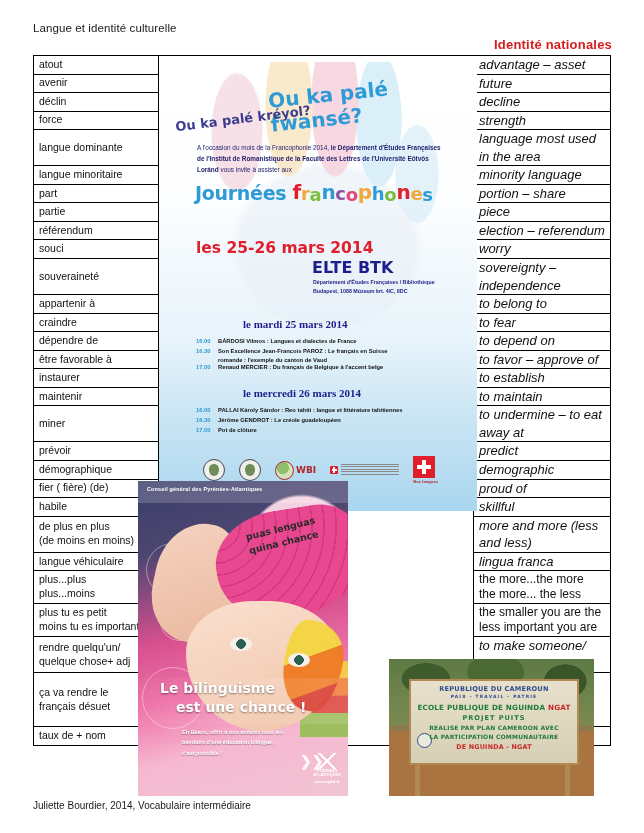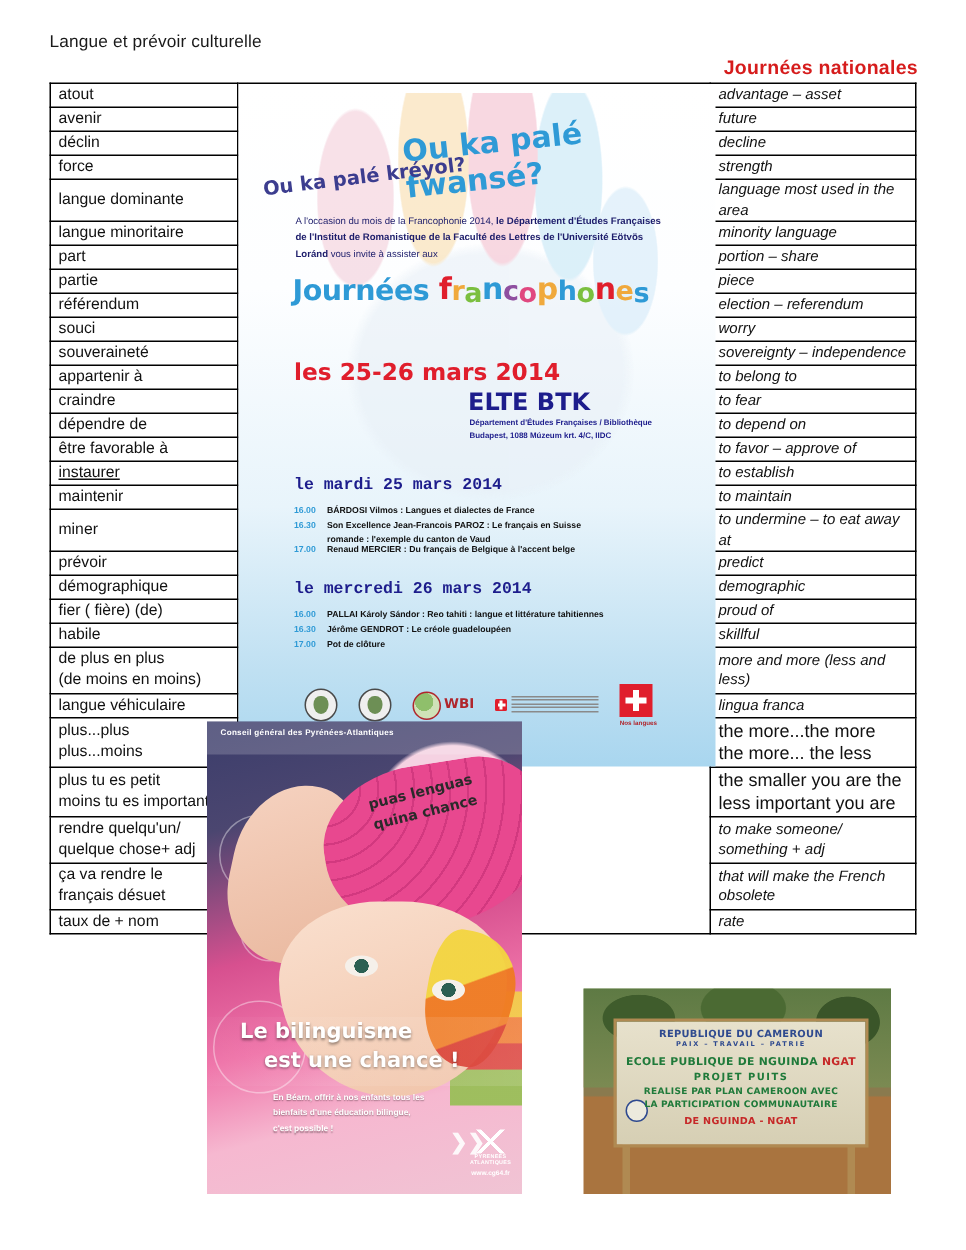--- a/index.html
+++ b/index.html
@@ -38,21 +38,21 @@
   }
   .col-fr{width:125px;}
   .col-mid{width:315px;}
   .col-en{width:137px;}
   .fr-cell{
     font-size:10.5px;color:#111;
     line-height:1.32;
     white-space:pre-line;
   }
   .en-cell{
-    font-size:10px;color:#111;
+    font-size:13px;color:#111;
     font-style:italic;
     line-height:1.35;
     white-space:pre-line;
   }
   .en-cell.big{
     font-size:12px;font-style:normal;line-height:1.25;
   }
   .mid-cell{padding:0;}
 
   
@@ -117,21 +117,22 @@
     position:absolute;left:153px;top:202px;
     font-size:16px;font-weight:bold;color:#1d1d8c;
     font-family:"DejaVu Sans", sans-serif;
   }
   .poster-fr .venue-addr{
     position:absolute;left:154px;top:222px;width:150px;
     font-size:5.3px;line-height:1.75;color:#1d1d8c;font-weight:bold;
   }
   .poster-fr .day-head{
     position:absolute;font-size:11px;font-weight:bold;color:#1d1d8c;
-    font-family:Liberation Mono, monospace;
+    font-family:Liberation Serif, serif;
+    margin-left:47px;
   }
   .poster-fr .d1{left:37px;top:262px;}
   .poster-fr .d2{left:37px;top:331px;}
   .sched{position:absolute;width:270px;}
   .sched-row{display:flex;margin-bottom:1.5px;font-size:5.8px;line-height:1.5;}
   .sched-row .t{color:#2e9ad6;font-weight:bold;width:22px;flex:0 0 22px;}
   .sched-row .e{color:#111;font-weight:bold;}
   .s1{left:37px;top:281px;}
   .s2{left:37px;top:350px;}
   .cont-line{padding-left:22px;color:#111;font-weight:bold;font-size:5.8px;}
@@ -363,22 +364,22 @@
   .footer{
     position:absolute;left:33px;top:800px;
     font-size:10px;color:#1a1a1a;
   }
 </style>
 </head>
 <body>
 
 <div class="page">
 
-  <div class="doc-title">Langue et prévoir culturelle</div>
-  <div class="section-title">Journées nationales</div>
+  <div class="doc-title">Langue et identité culturelle</div>
+  <div class="section-title">Identité nationales</div>
 
   <table class="vocab-table">
     <colgroup>
       <col class="col-fr">
         <col class="col-mid">
         <col class="col-en">
     </colgroup>
     <tbody id="vocab-body">
         <tr>
           <td class="fr-cell" style="height: 15px;">atout</td>
@@ -435,21 +436,21 @@
         </tr>
         <tr>
           <td class="fr-cell" style="height: 15px;">dépendre de</td>
           <td class="en-cell">to depend on</td>
         </tr>
         <tr>
           <td class="fr-cell" style="height: 15px;">être favorable à</td>
           <td class="en-cell">to favor – approve of</td>
         </tr>
         <tr>
-          <td class="fr-cell" style="height: 15px; text-decoration: underline;">instaurer</td>
+          <td class="fr-cell" style="height: 15px;">instaurer</td>
           <td class="en-cell">to establish</td>
         </tr>
         <tr>
           <td class="fr-cell" style="height: 15px;">maintenir</td>
           <td class="en-cell">to maintain</td>
         </tr>
         <tr>
           <td class="fr-cell" style="height: 15px;">miner</td>
           <td class="en-cell">to undermine – to eat away at</td>
         </tr>
@@ -636,13 +637,14 @@
       <div class="cam-l cam-l1">REPUBLIQUE DU CAMEROUN</div>
       <div class="cam-l cam-l2">PAIX – TRAVAIL – PATRIE</div>
       <div class="cam-l cam-l3"><span>ECOLE PUBLIQUE DE NGUINDA </span><span class="red">NGAT</span></div>
       <div class="cam-l cam-l4">PROJET  PUITS</div>
       <div class="cam-l cam-l5">REALISE PAR PLAN CAMEROON AVEC</div>
       <div class="cam-l cam-l6">LA PARTICIPATION COMMUNAUTAIRE</div>
       <div class="cam-l cam-l7">DE NGUINDA - NGAT</div>
     </div>
   </div>
 
+  <div class="footer">Juliette Bourdier, 2014, Vocabulaire intermédiaire</div>
 </div>
 
 </body></html>

